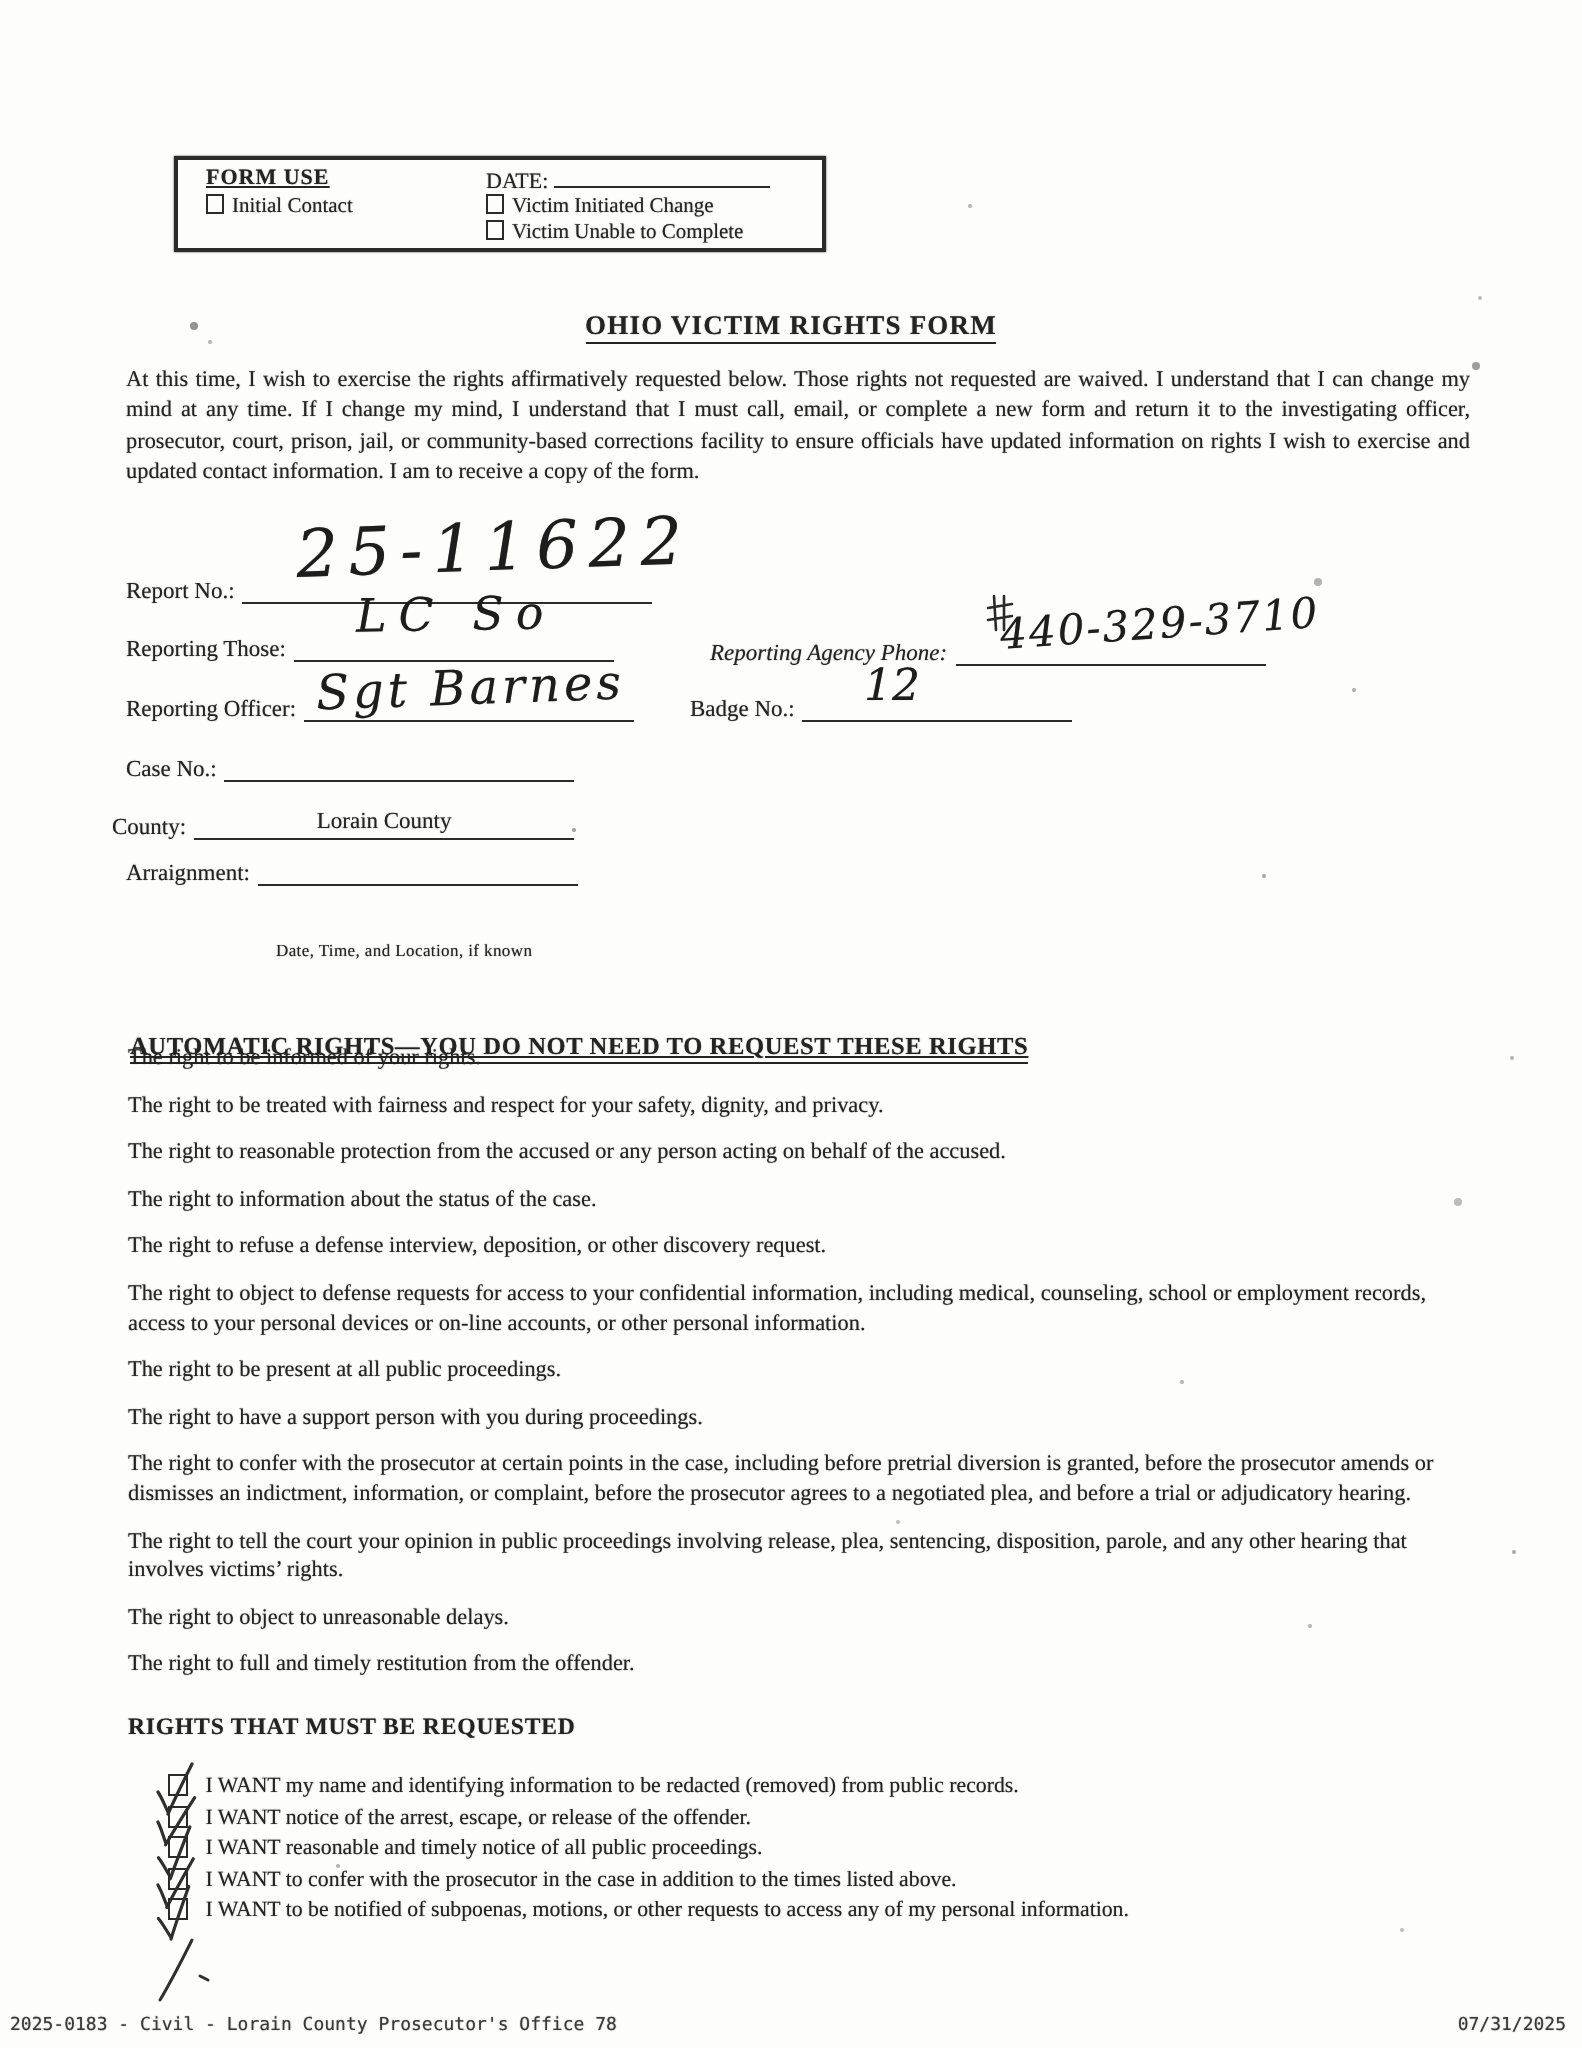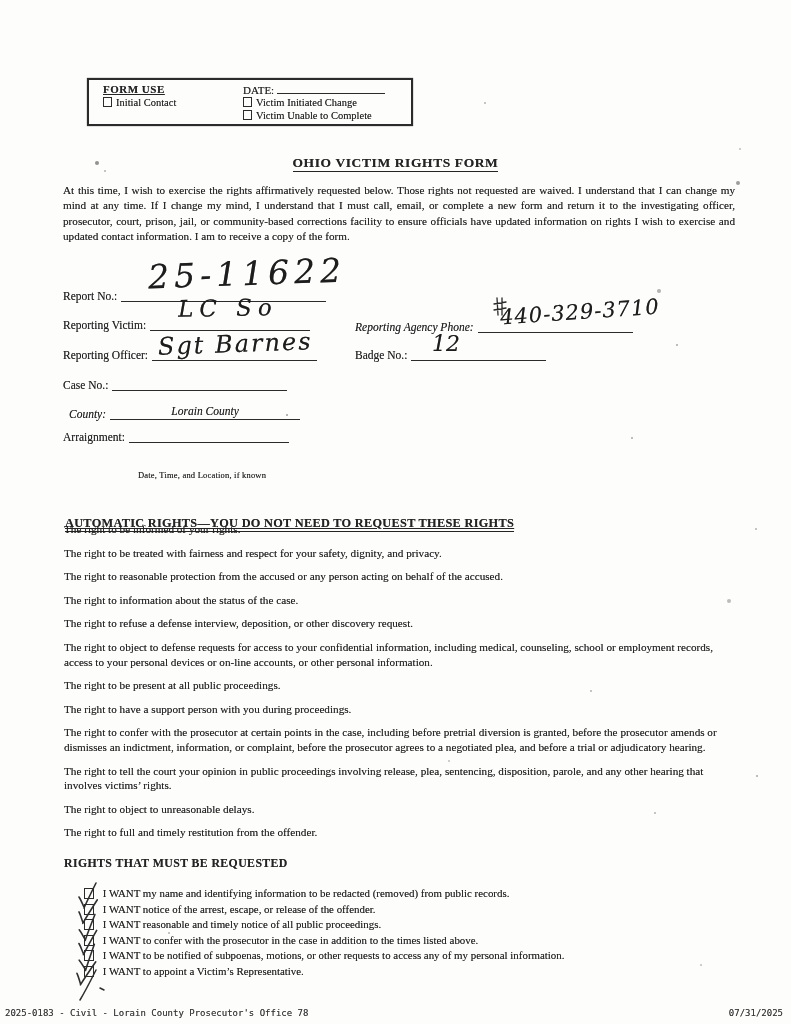--- a/index.html
+++ b/index.html
@@ -141,49 +141,49 @@
   <div class="doc-title"><span>OHIO VICTIM RIGHTS FORM</span></div>
 
   <div class="intro">At this time, I wish to exercise the rights affirmatively requested below. Those rights not requested are waived. I understand that I can change my mind at any time. If I change my mind, I understand that I must call, email, or complete a new form and return it to the investigating officer, prosecutor, court, prison, jail, or community-based corrections facility to ensure officials have updated information on rights I wish to exercise and updated contact information. I am to receive a copy of the form.</div>
 
   <div class="frow" style="left:63px;top:289px;">
     <span>Report No.:</span><span class="fline" style="width:205px;"></span>
   </div>
   <div class="hw hw-report">25-11622</div>
 
   <div class="frow" style="left:63px;top:318px;">
-    <span>Reporting Victim:</span><span class="fline" style="width:160px;"></span>
+    <span>Reporting Those:</span><span class="fline" style="width:160px;"></span>
   </div>
   <div class="hw hw-agency">LC So</div>
 
   <div class="frow" style="left:355px;top:320px;font-style:italic;">
     <span>Reporting Agency Phone:</span><span class="fline" style="width:155px;"></span>
   </div>
   <div class="hw hw-phone">440-329-3710</div>
   <div class="phone-scribble">
     <svg width="12" height="20" viewBox="0 0 12 20">
         <path d="M3 1 L4 18 M8 1 L8 18 M0 7 L12 5 M0 13 L12 11" stroke="#2a2a2a" stroke-width="1.3" fill="none" stroke-linecap="round"></path>
       </svg>
   </div>
 
   <div class="frow" style="left:63px;top:348px;">
     <span>Reporting Officer:</span><span class="fline" style="width:165px;"></span>
   </div>
   <div class="hw hw-officer">Sgt Barnes</div>
 
-  <div class="frow" style="left:355px;top:348px;">
+  <div class="frow" style="left:345px;top:348px;">
     <span>Badge No.:</span><span class="fline" style="width:135px;"></span>
   </div>
   <div class="hw hw-badge">12</div>
 
   <div class="frow" style="left:63px;top:378px;">
     <span>Case No.:</span><span class="fline" style="width:175px;"></span>
   </div>
 
-  <div class="frow" style="left:69px;top:405px;font-style:italic;">
+  <div class="frow" style="left:56px;top:405px;">
     <span>County:</span><span class="typed-on-line" style="width:190px;"><span>Lorain County</span></span>
   </div>
 
   <div class="frow" style="left:63px;top:430px;">
     <span>Arraignment:</span><span class="fline" style="width:160px;"></span>
   </div>
   <div class="caption" style="left:138px;top:470px;">Date, Time, and Location, if known</div>
 
   <div class="auto-heading"><span>AUTOMATIC RIGHTS—YOU DO NOT NEED TO REQUEST THESE RIGHTS</span></div>
   <div class="auto-items">
@@ -259,29 +259,20 @@
       <div class="req-row">
         <span class="cbwrap">
           <span class="cb"></span>
           <svg class="check" viewBox="0 0 26 30">
             <path d="M20 2 C16 10 12 18 8 27 M3 16 C5 19 6 22 8 26"></path>
           </svg>
         </span>
         <span class="req-text">I WANT to be notified of subpoenas, motions, or other requests to access any of my personal information.</span>
       </div>
 
-      <div class="req-row">
-        <span class="cbwrap">
-          <span class="cb"></span>
-          <svg class="check" viewBox="0 0 26 30">
-            <path d="M20 2 C16 10 12 18 8 27 M3 16 C5 19 6 22 8 26"></path>
-          </svg>
-        </span>
-        <span class="req-text">I WANT to appoint a Victim’s Representative.</span>
-      </div>
     </div>
   <svg class="check-tail" viewBox="0 0 30 34">
     <path d="M18 0 C13 10 8 20 2 30 M22 18 L26 20"></path>
   </svg>
 
   <div class="footer">
     <span class="footer-left">2025-0183 - Civil - Lorain County Prosecutor's Office 78</span>
     <span class="footer-right">07/31/2025</span>
   </div>
 

